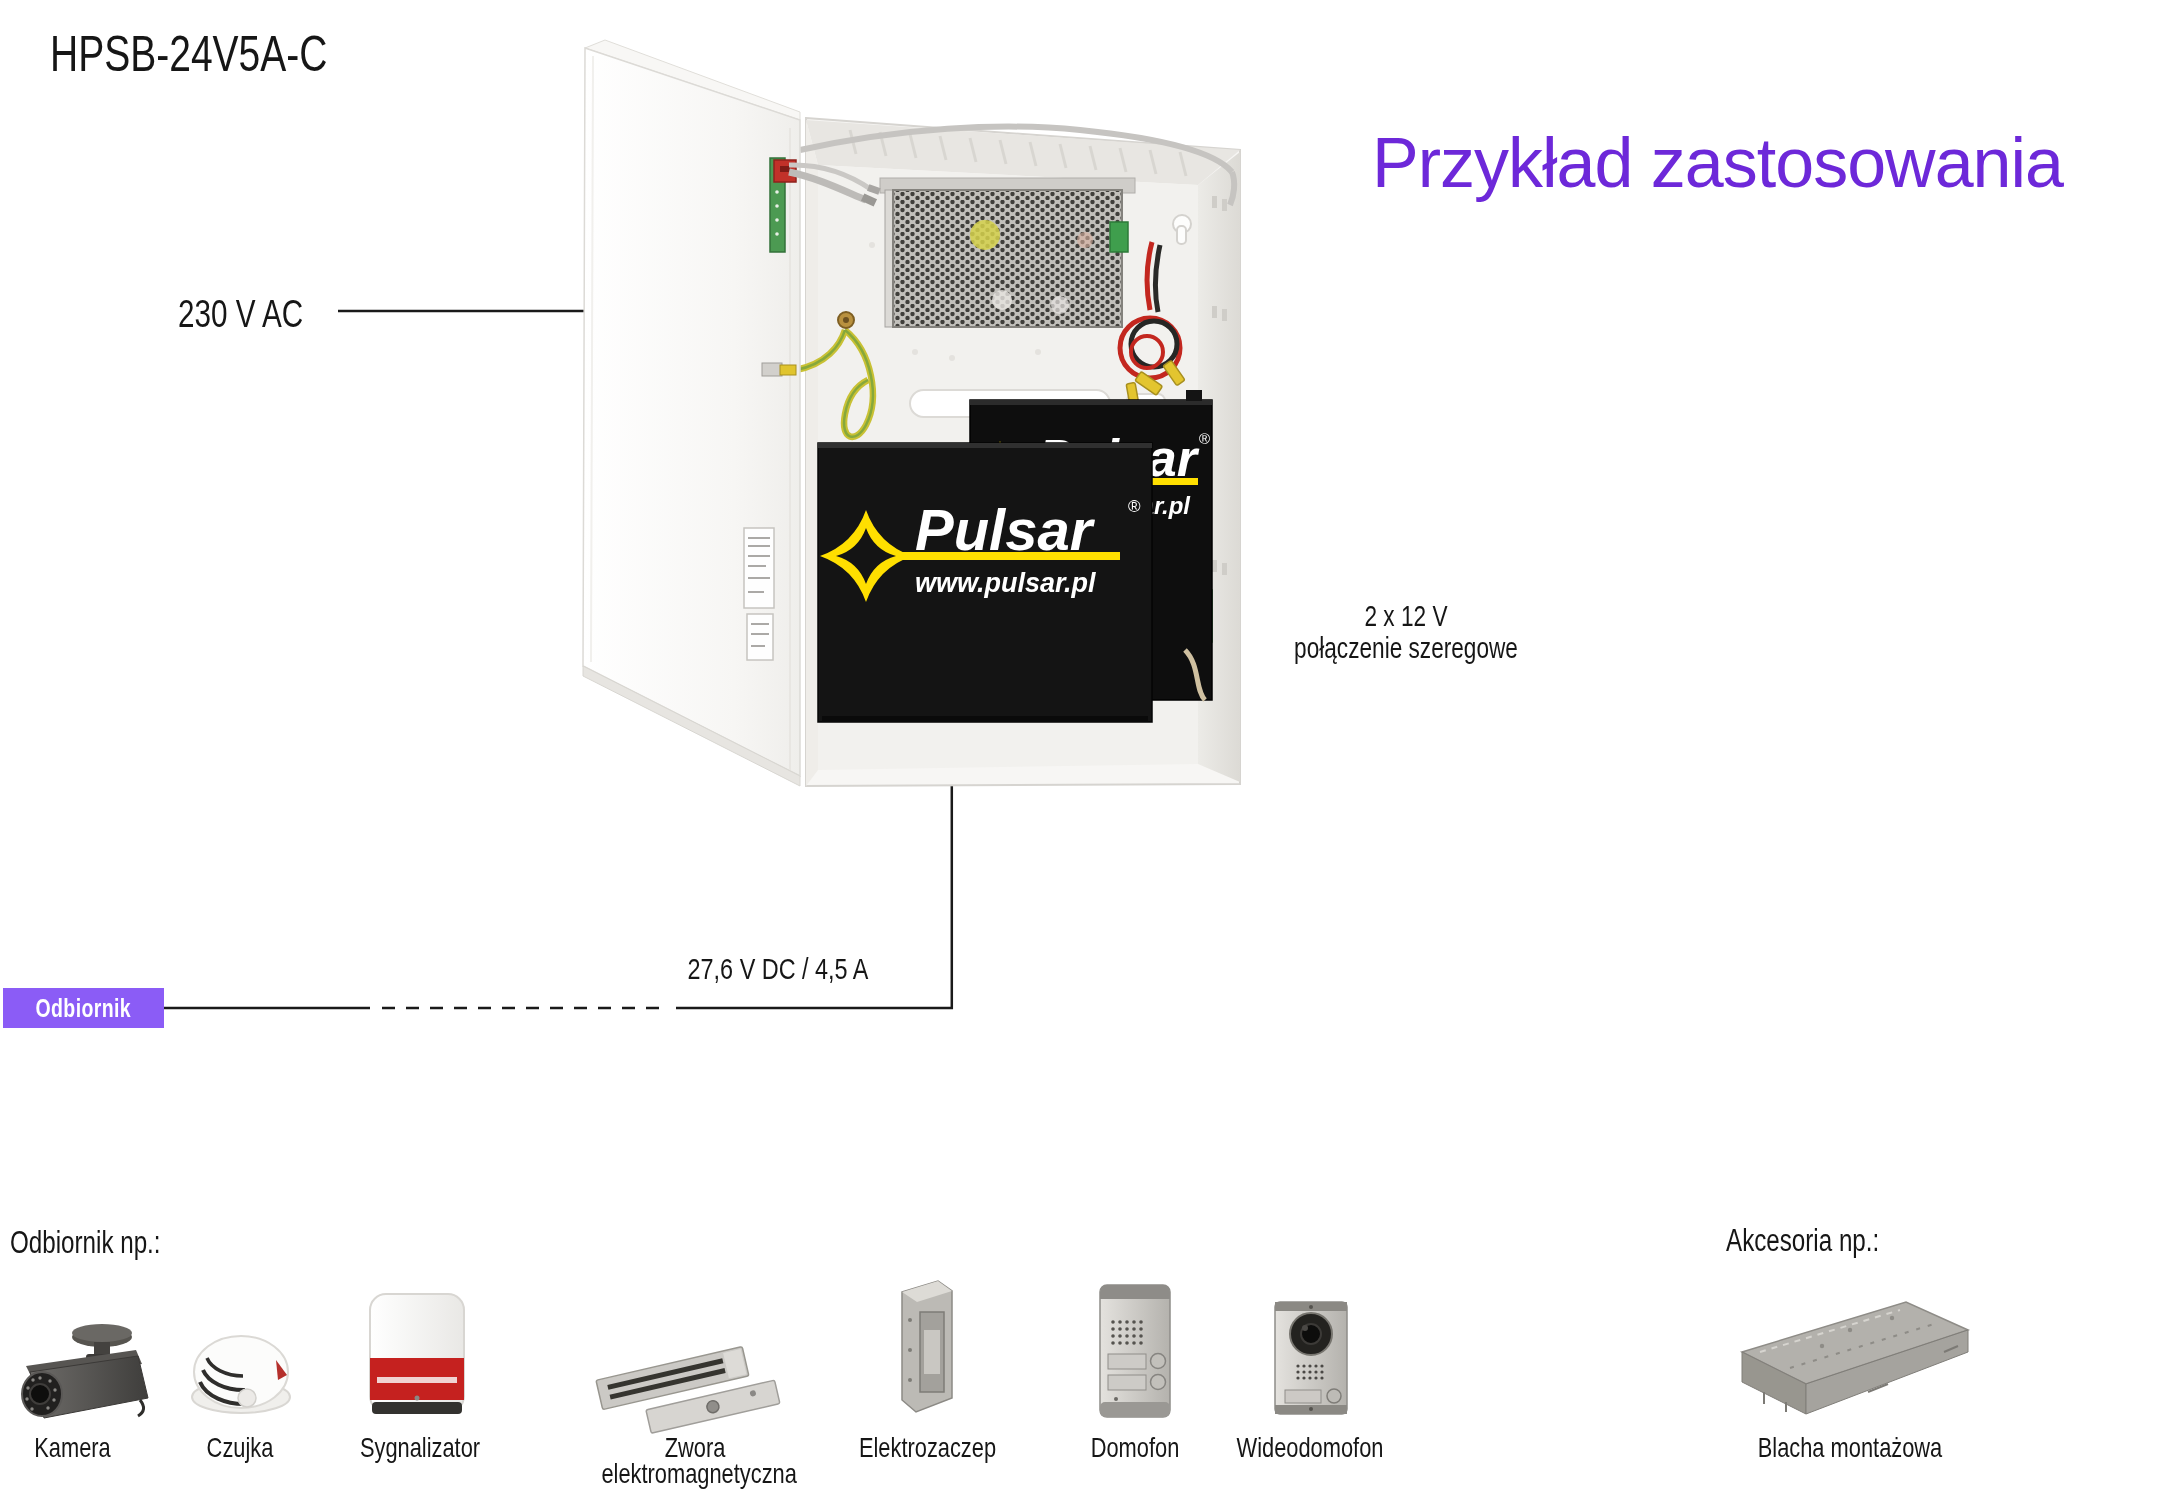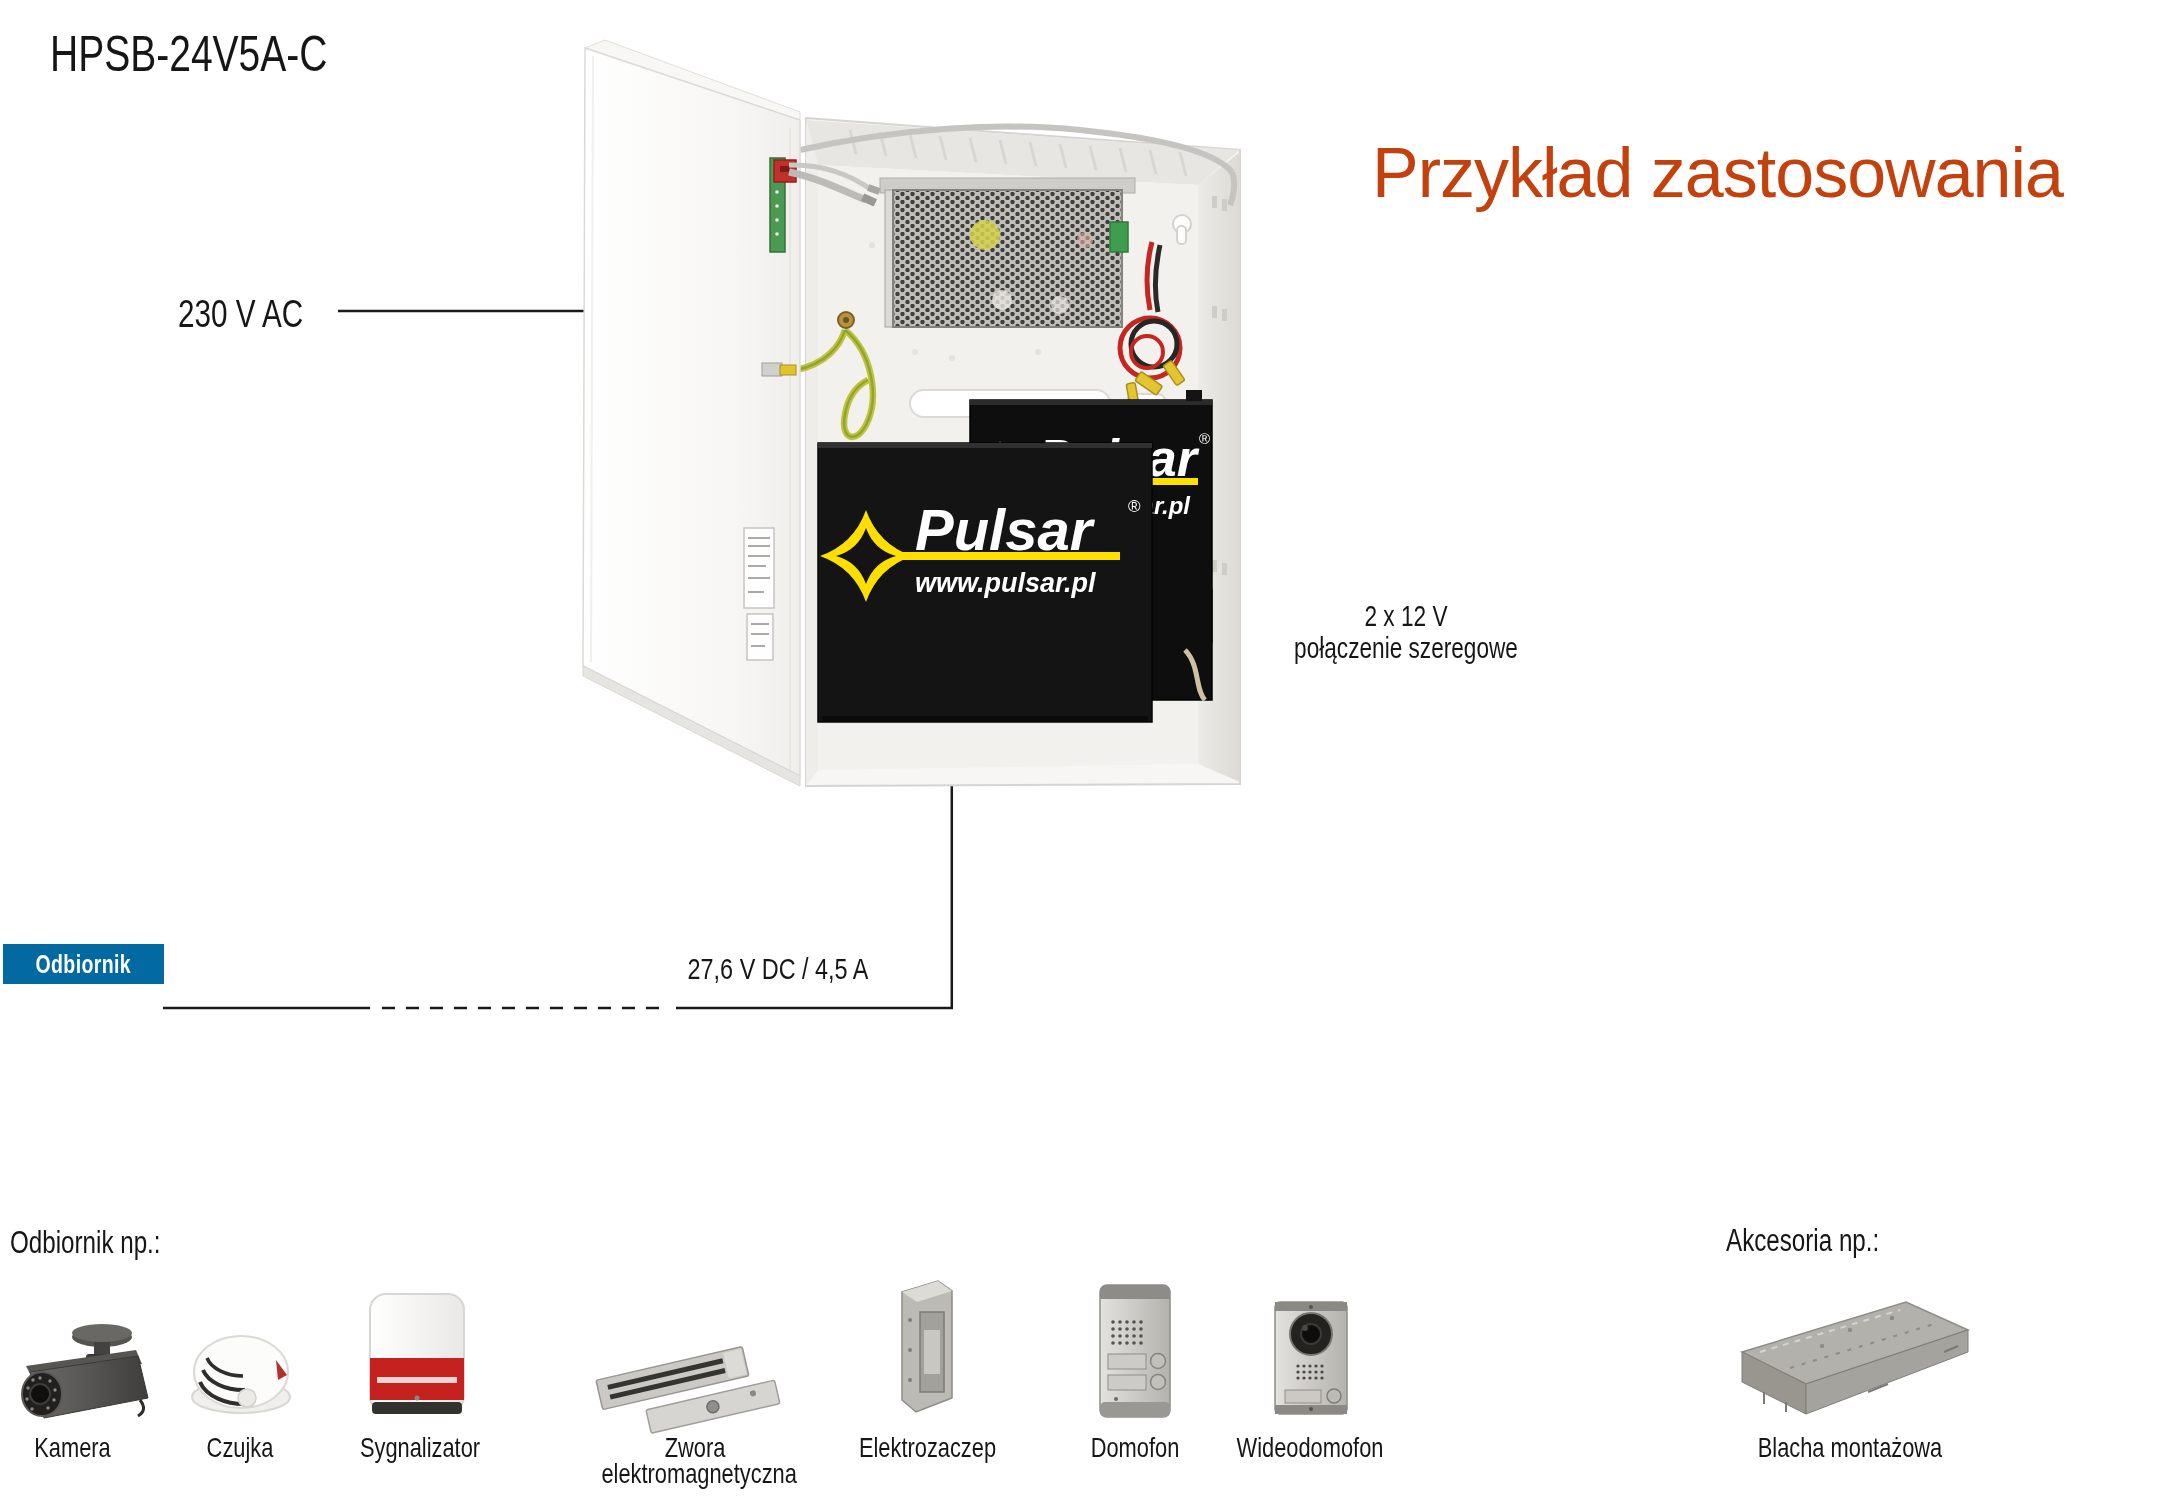--- a/index.html
+++ b/index.html
@@ -3,25 +3,25 @@
 <meta charset="utf-8">
 <style>
   html,body{margin:0;padding:0;background:#ffffff;}
   .canvas{position:relative;width:2159px;height:1497px;background:#ffffff;
           font-family:"Liberation Sans",sans-serif;color:#161616;overflow:hidden;}
   .art{position:absolute;left:0;top:0;width:2159px;height:1497px;}
   .lbl{position:absolute;white-space:nowrap;color:#161616;line-height:1.12;}
   .cond{transform:scaleX(.78);transform-origin:0 50%;}
   .condc{transform:scaleX(.78);transform-origin:50% 50%;}
   .title{left:50px;top:26px;font-size:50px;font-weight:500;letter-spacing:0;}
-  .pink{left:1372px;top:134px;font-size:70px;font-weight:300;color:#c2410c;letter-spacing:-1px;}
+  .pink{left:1372px;top:124px;font-size:70px;font-weight:300;color:#6d28d9;letter-spacing:-1px;}
   .in230{left:178px;top:293px;font-size:38px;}
   .note2x12{left:1256px;top:600px;width:300px;text-align:center;font-size:29px;white-space:normal;}
   .out276{left:628px;top:952px;width:300px;text-align:center;font-size:30px;}
-  .badge{left:3px;top:944px;width:161px;height:40px;background:#0369a1;
+  .badge{left:3px;top:988px;width:161px;height:40px;background:#8b5cf6;
          display:flex;align-items:center;justify-content:center;}
   .badge span{color:#ffffff;font-size:25px;font-weight:bold;letter-spacing:.5px;}
   .sechead{font-size:31px;}
   .cap{position:absolute;top:1432px;text-align:center;font-size:28px;color:#161616;}
   .cap2{position:absolute;top:1458px;text-align:center;font-size:28px;color:#161616;}
 </style>
 </head>
 <body>
 
 <div class="canvas">

